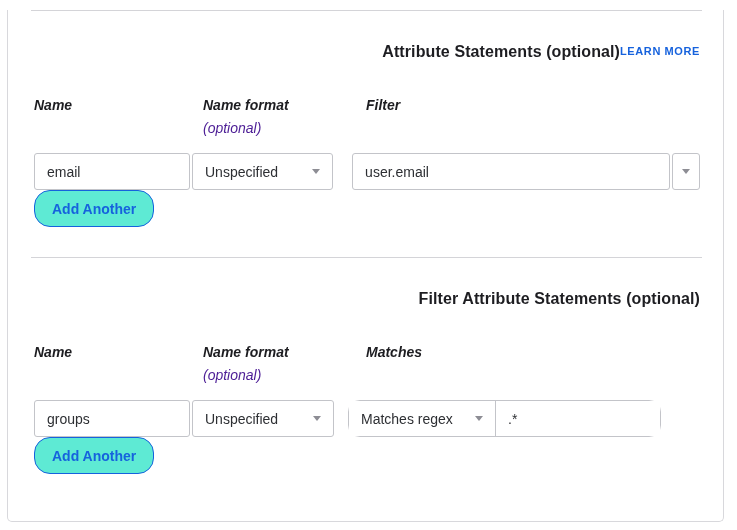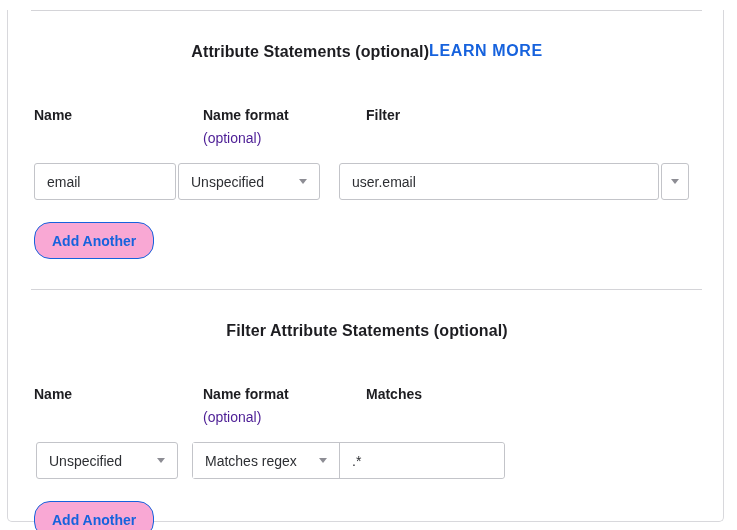--- a/index.html
+++ b/index.html
@@ -22,48 +22,48 @@
     background: #ffffff;
     padding: 0 23px 0 26px;
   }
   .rule {
     height: 1px; background: #d4d4d8; border: 0;
     margin-left: -3px; margin-right: -2px;
   }
   .rule.top { margin-top: 10px; }
   .rule.mid { margin-top: 30px; }
   .section-head {
-    display: flex; align-items: flex-start; justify-content: center;
+    display: flex; align-items: flex-start; justify-content: flex-end;
     margin-top: 31px;
   }
   h2.sec-title {
     font-size: 16px; font-weight: 700; color: #1d1d21;
     letter-spacing: 0.1px; line-height: 19px;
   }
   a.learn-more {
-    font-size: 16px; font-weight: 600; color: #1662dd;
+    font-size: 11px; font-weight: 600; color: #1662dd;
     letter-spacing: 0.6px; text-decoration: none; line-height: 16px;
     margin-top: 1px; cursor: pointer;
   }
-  .col-headers { display: flex; margin-top: 46px; }
+  .col-headers { display: flex; margin-top: 36px; font-style: italic; }
   .col-headers .col { font-size: 14px; font-weight: 700; line-height: 17px; }
   .col-name   { width: 169px; }
   .col-format { width: 163px; }
   .col-note {
     font-size: 14px; font-weight: 400; color: #4c1d95; line-height: 17px;
     margin-top: 6px;
   }
   .field-row { display: flex; margin-top: 16px; align-items: stretch; height: 37px; }
   .tb, .sel {
     height: 37px; border: 1px solid #c3c4c9; border-radius: 3px;
     background: #fff; font-size: 14px; color: #2d2f33;
     font-family: "Liberation Sans", "DejaVu Sans", sans-serif;
   }
   input.tb { padding: 0 12px; outline: none; }
-  .tb.name-input { width: 142px; }
+  .tb.name-input { width: 156px; }
   .sel {
     display: flex; align-items: center; justify-content: space-between;
     padding: 0 12px; cursor: pointer; user-select: none;
   }
   .sel.fmt-select { width: 142px; margin-left: 2px; }
   .caret {
     width: 0; height: 0;
     border-left: 4.5px solid transparent;
     border-right: 4.5px solid transparent;
     border-top: 5px solid #8d8d94;
@@ -71,35 +71,34 @@
   }
   .third-gap { width: 19px; }
   .tb.value-input { width: 320px; }
   .value-arrow-btn {
     width: 28px; height: 37px; margin-left: 2px;
     border: 1px solid #c3c4c9; border-radius: 3px; background: #fff;
     display: flex; align-items: center; justify-content: center; cursor: pointer;
   }
   .filter-group {
     display: flex; height: 37px;
-    border: 1px solid #c3c4c9; border-radius: 3px; background: #fff;
+    border: 1px solid #c3c4c9; border-radius: 12px; background: #fff;
   }
   .filter-group .sel.filter-type {
     border: none; border-radius: 0; width: 147px; height: 35px;
     border-right: 1px solid #c3c4c9;
   }
   .filter-group input.filter-value {
     border: none; height: 35px; width: 164px; border-radius: 0 3px 3px 0;
     font-size: 14px; color: #2d2f33; padding: 0 12px; outline: none;
     font-family: "Liberation Sans", "DejaVu Sans", sans-serif;
   }
   button.add-btn {
-    margin-top: 22px;
     height: 37px; padding: 0 17px;
-    background: #f9a8d4; border: 1px solid #1662dd; border-radius: 16px;
+    background: #5eead4; border: 1px solid #1662dd; border-radius: 16px;
     color: #1662dd; font-size: 14px; font-weight: 700;
     font-family: "Liberation Sans", "DejaVu Sans", sans-serif;
     cursor: pointer; display: inline-block;
   }
 </style>
 </head>
 <body>
 
 <div class="card">
 
@@ -146,20 +145,21 @@
     <div class="col-headers">
       <div class="col col-name">Name</div>
       <div class="col col-format">
         <div>Name format</div>
         <div class="col-note">(optional)</div>
       </div>
       <div class="col">Matches</div>
     </div>
 
     <div class="field-row">
+      <input class="tb name-input" type="text" value="groups" style="">
       <div class="sel fmt-select">
         <span>Unspecified</span>
         <span class="caret"></span>
       </div>
       <div class="third-gap" style="width:14px"></div>
       <div class="filter-group">
         <div class="sel filter-type">
           <span>Matches regex</span>
           <span class="caret"></span>
         </div>

